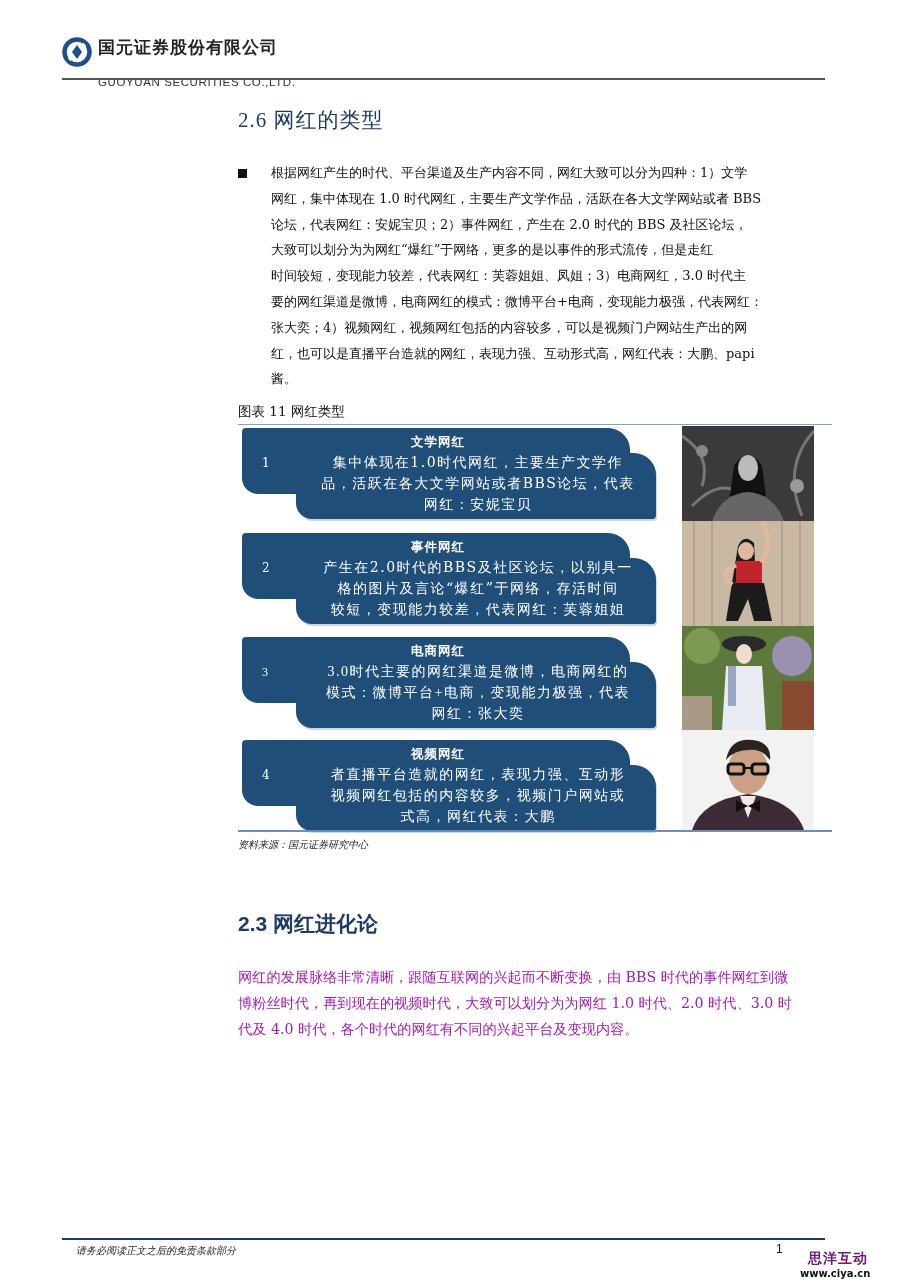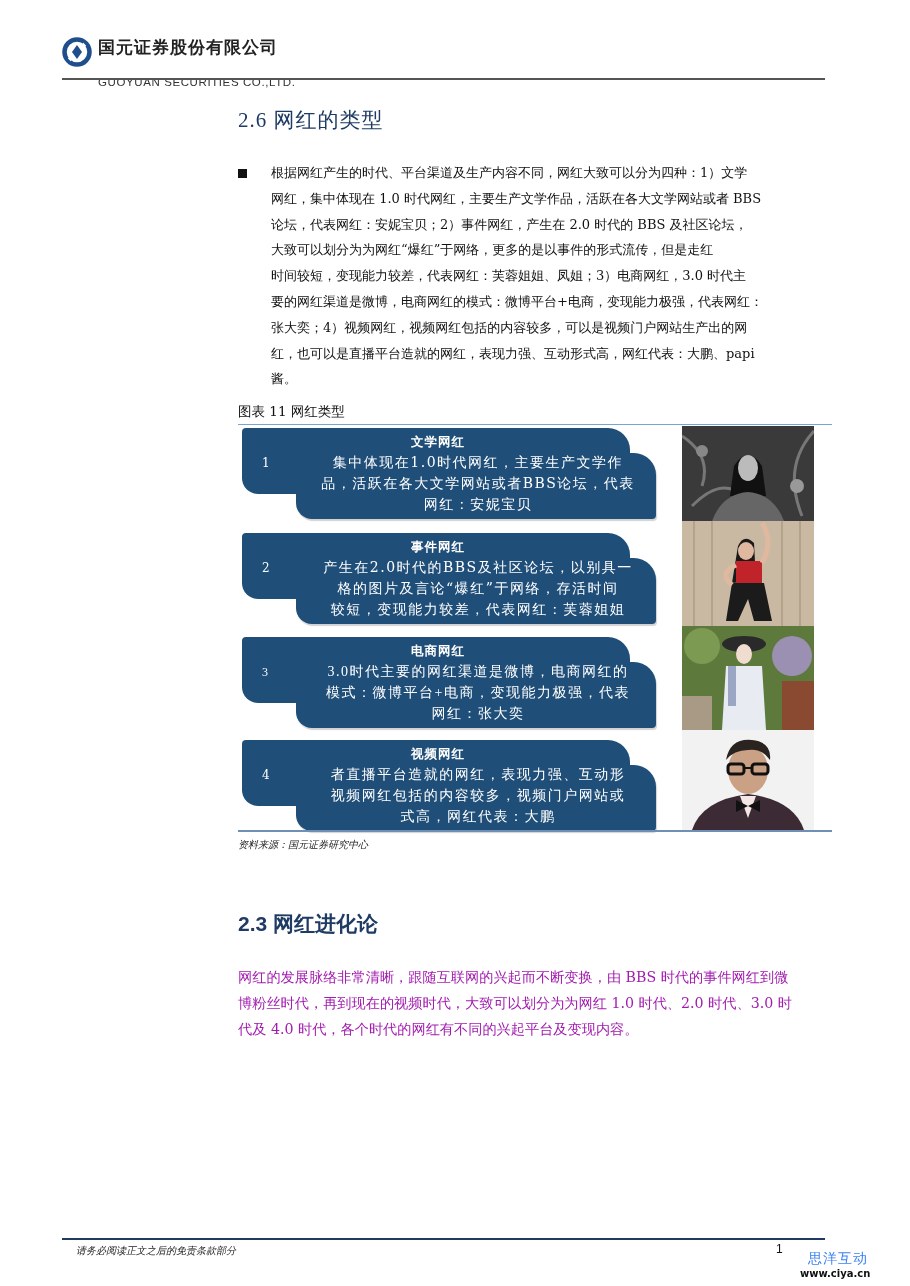--- a/index.html
+++ b/index.html
@@ -39,22 +39,22 @@
   .source { left:238px; top:838px; font-size:10px; font-style:italic; color:#222; }
   
   .h23 { left:238px; top:910px; font-family:"Liberation Sans","DejaVu Sans",sans-serif;
          font-weight:bold; font-size:21px; color:#1f3b64; }
   .para2 { left:238px; top:964px; width:595px; font-size:14.2px; line-height:26px; color:#a21caf; }
   .para2 span { display:block; white-space:nowrap; }
   
   .ftr-line { left:62px; top:1238px; width:763px; height:2px; background:#1f3b64; }
   .ftr-text { left:76px; top:1244px; font-size:10px; font-style:italic; color:#222; }
   .page-num { left:776px; top:1242px; font-family:"Liberation Sans",sans-serif; font-size:12px; color:#111; }
-  .wm1 { left:808px; top:1250px; font-family:"DejaVu Sans",sans-serif; font-weight:normal;
-         font-size:14px; color:#3b82f6; letter-spacing:1px; }
+  .wm1 { left:808px; top:1250px; font-family:"DejaVu Sans",sans-serif; font-weight:bold;
+         font-size:14px; color:#701a75; letter-spacing:1px; }
   .wm2 { left:800px; top:1268px; font-family:"DejaVu Sans",sans-serif; font-weight:bold;
          font-size:10px; color:#111; }
 </style>
 </head>
 <body>
 
 <svg class="abs logo-mark" viewBox="0 0 30 30">
   <circle cx="15" cy="15" r="12.5" fill="none" stroke="#1f4e8c" stroke-width="4.5"></circle>
   <rect x="4" y="13" width="22" height="4" fill="#fff" transform="rotate(-45 15 15)"></rect>
   <path d="M15 8 L20 15 L15 22 L10 15 Z" fill="#1f4e8c"></path>

